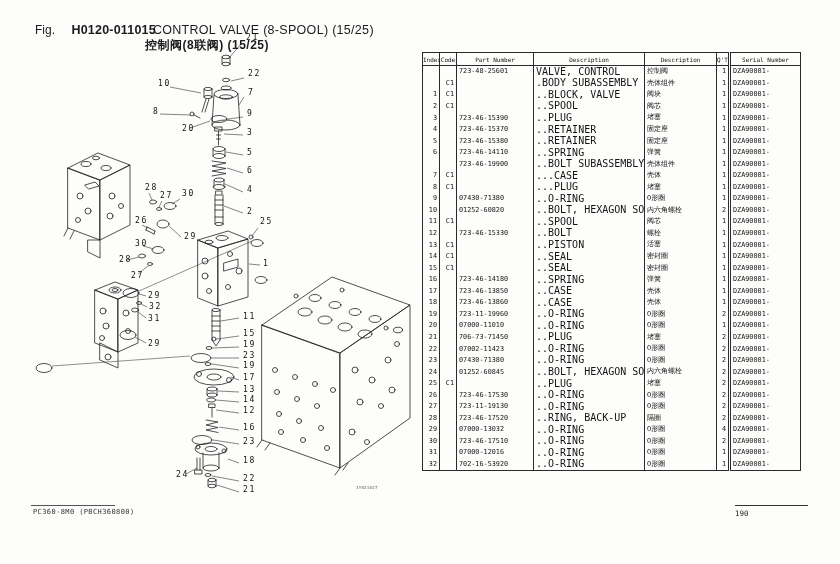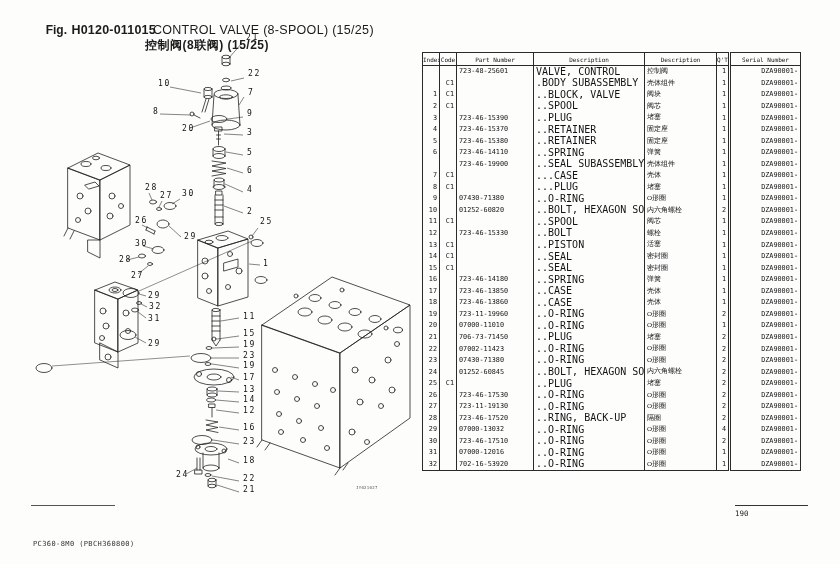--- a/index.html
+++ b/index.html
@@ -1,21 +1,21 @@
 <!DOCTYPE html>
 <html><head>
 <meta charset="utf-8">
 <style>
   html,body{margin:0;padding:0;background:#ffffff;}
   .page{position:relative;width:840px;height:564px;background:#fdfdfc;overflow:hidden;
         font-family:"Liberation Sans",sans-serif;color:#1b1b1b;}
 
   
   .hdr{position:absolute;left:35px;top:20px;white-space:nowrap;}
-  .hdr .fig{font-weight:bold;font-size:12px;display:inline-block;width:32px;text-align:right;}
+  .hdr .fig{font-weight:normal;font-size:12px;display:inline-block;width:32px;}
   .hdr .fno{font-weight:bold;font-size:12.5px;display:inline-block;width:77px;letter-spacing:0.2px;}
   .hdr .ten{font-weight:normal;font-size:12.5px;letter-spacing:0.3px;}
   .hdr2{position:absolute;left:145px;top:37px;font-weight:bold;font-size:12px;letter-spacing:0.5px;}
 
   
   .diagram{position:absolute;left:0;top:30px;width:420px;height:500px;}
   .art{stroke:#222;stroke-width:0.8;fill:none;stroke-linejoin:round;stroke-linecap:round;}
   .thin{stroke:#333;stroke-width:0.55;fill:none;}
   #callouts text{font:8px "DejaVu Sans Mono",monospace;letter-spacing:1.6px;fill:#111;}
   #callouts line{stroke:#333;stroke-width:0.6;}
@@ -33,26 +33,26 @@
   table.parts th{font-weight:normal;font-size:6px;height:12px;border-bottom:1px solid #2a2a2a;
                  border-left:1px solid #2a2a2a;padding:0;text-align:center;overflow:hidden;white-space:nowrap;}
   table.parts th:first-child{border-left:none;}
   table.parts td{height:11.55px;padding:0 2px;border-left:1px solid #2a2a2a;overflow:hidden;
                  white-space:nowrap;line-height:1;}
   table.parts td:first-child{border-left:none;}
   td.c-idx{text-align:right;padding-right:3px;}
   td.c-code{text-align:right;}
   td.c-pn{font-size:6.8px;}
   td.c-desc{font-size:10px;}
-  td.c-cn{font-size:7px;font-family:Liberation Serif, serif;margin-left:32px;}
+  td.c-cn{font-size:7px;font-family:Liberation Mono, monospace;margin-left:32px;}
   td.c-qty{text-align:right;padding-right:1px;}
-  td.c-sn,th.h-sn{border-left:3px double #2a2a2a !important;text-align:right;}
+  td.c-sn,th.h-sn{border-left:3px double #2a2a2a !important;}
 
   
-  .foot-left{position:absolute;left:33px;top:508px;font:7px "DejaVu Sans Mono",monospace;color:#333;letter-spacing:0.4px;margin-top:32px;}
+  .foot-left{position:absolute;left:33px;top:508px;font:7px "DejaVu Sans Mono",monospace;color:#333;letter-spacing:0.4px;}
   .rule-left{position:absolute;left:31px;top:505px;width:84px;height:1px;background:#555;}
   .rule-right{position:absolute;left:735px;top:505px;width:73px;height:1px;background:#333;}
   .foot-page{position:absolute;left:735px;top:509px;width:68px;text-align:left;
              font:7.5px "DejaVu Sans Mono",monospace;color:#222;}
 </style>
 </head>
 <body>
 
 <div class="page">
 
@@ -470,21 +470,21 @@
             <td class="c-pn">723-46-14110</td>
             <td class="c-desc">..SPRING</td>
             <td class="c-cn">弹簧</td>
             <td class="c-qty">1</td>
             <td class="c-sn">DZA90001-</td>
           </tr>
           <tr>
             <td class="c-idx"></td>
             <td class="c-code"></td>
             <td class="c-pn">723-46-19900</td>
-            <td class="c-desc">..SEAL SUBASSEMBLY</td>
+            <td class="c-desc">..BOLT SUBASSEMBLY</td>
             <td class="c-cn">壳体组件</td>
             <td class="c-qty">1</td>
             <td class="c-sn">DZA90001-</td>
           </tr>
           <tr>
             <td class="c-idx">7</td>
             <td class="c-code">C1</td>
             <td class="c-pn"></td>
             <td class="c-desc">...CASE</td>
             <td class="c-cn">壳体</td>

